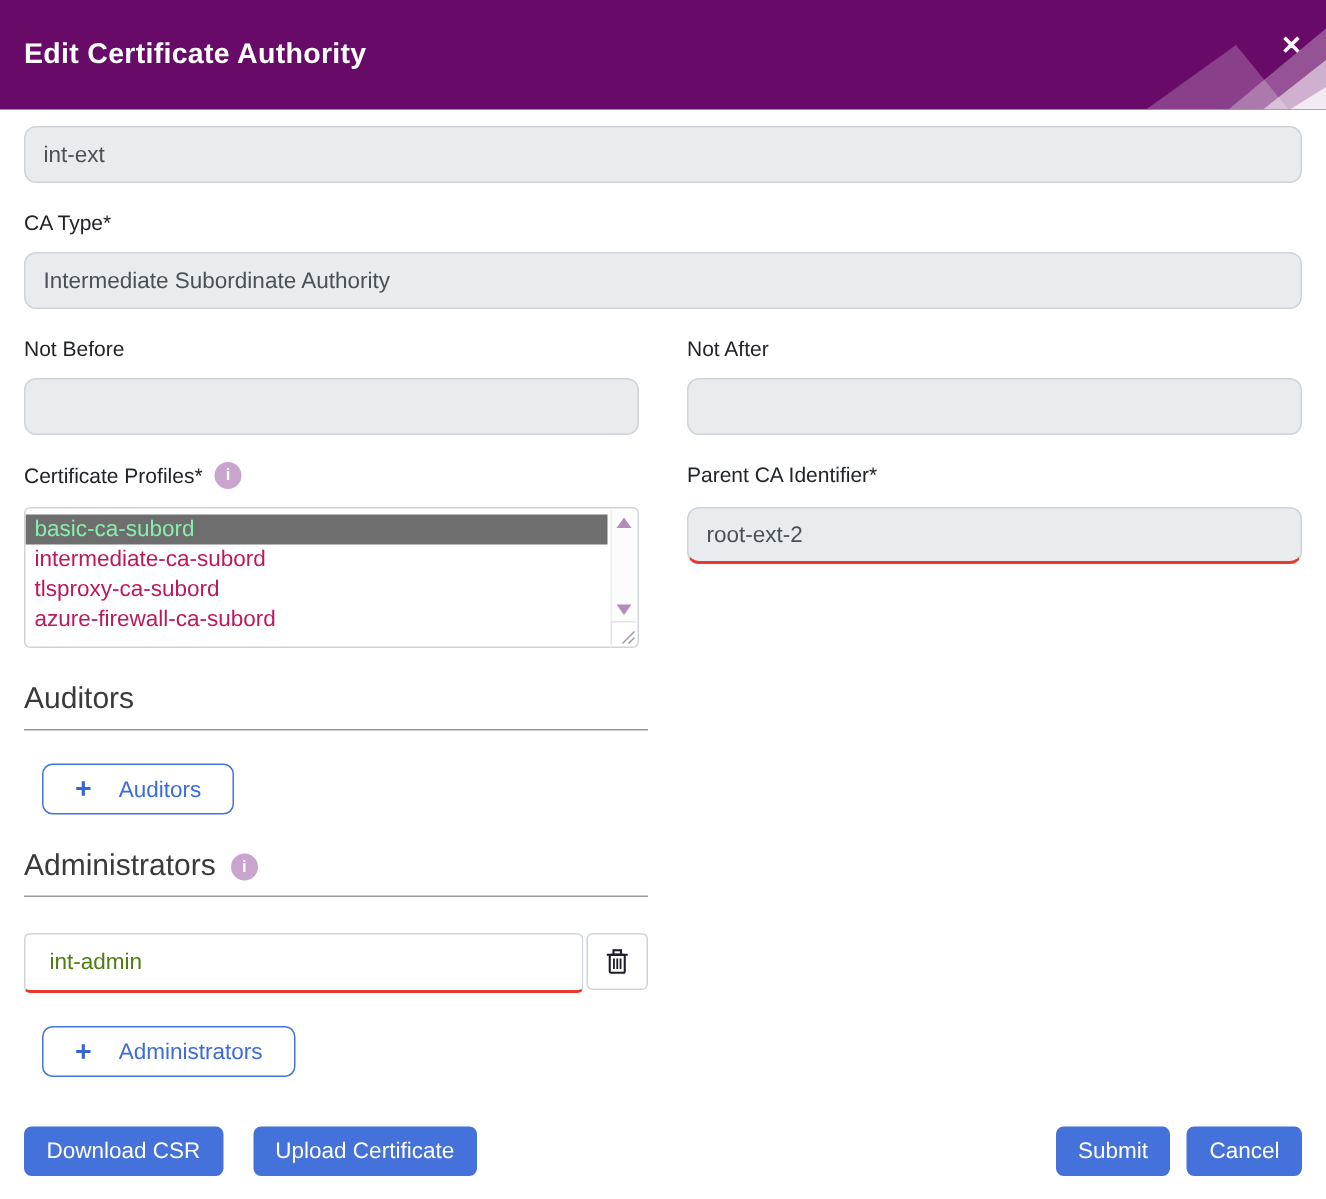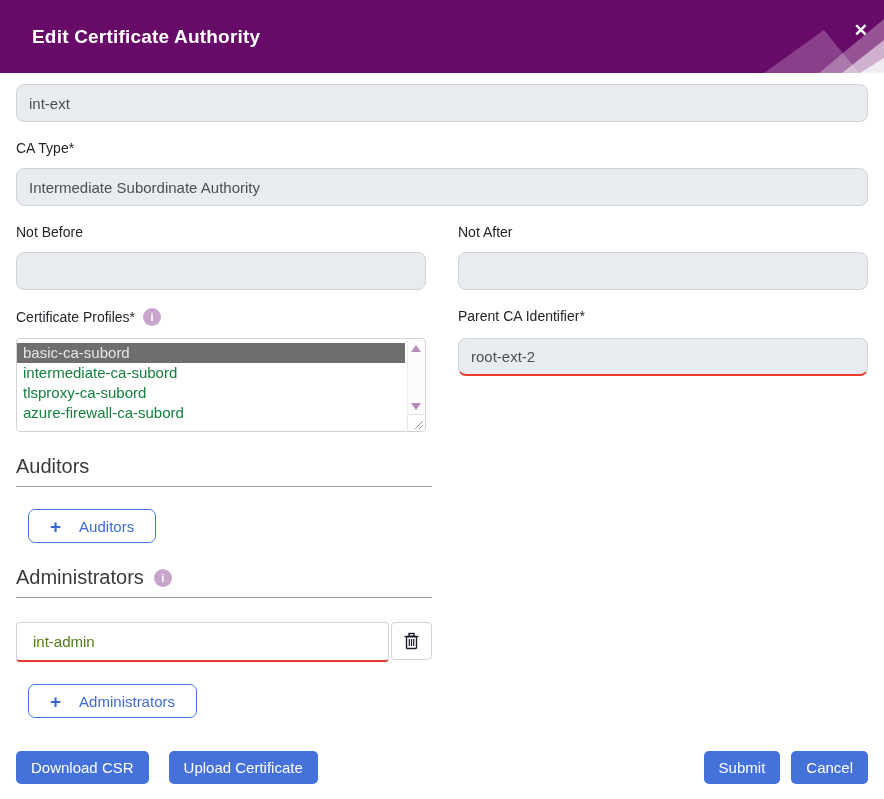--- a/index.html
+++ b/index.html
@@ -1,41 +1,41 @@
 <!DOCTYPE html>
 <html><head>
 <meta charset="utf-8">
 <style>
   * { margin:0; padding:0; box-sizing:border-box; }
   html,body { background:#fff; }
   body { font-family:"Liberation Sans", sans-serif; }
   .modal { width:884px; height:799px; background:#fff; overflow:hidden; position:relative; }
 
   
-  .modal-header { height:73px; background:#680a68; position:relative; display:flex; align-items:center; padding:0 32px; overflow:hidden; }
+  .modal-header { height:73px; background:#680a68; position:relative; display:flex; align-items:center; padding:0 16px; overflow:hidden; }
   .modal-title { color:#fff; font-size:19px; font-weight:600; letter-spacing:.2px; position:relative; z-index:2; }
   .close-btn { position:absolute; right:16px; top:22px; background:none; border:none; color:#fff; font-size:17px; font-weight:700; cursor:pointer; z-index:3; line-height:1; }
   .header-deco { position:absolute; right:0; bottom:0; z-index:1; }
 
   
   .modal-body { padding:11px 16px 0 16px; }
   .form-label { display:block; font-size:14px; color:#212529; margin:18px 0 12px; }
   .form-label.first { margin-top:0; }
   .text-input { width:100%; height:38px; border:1px solid #ced4da; border-radius:8px; padding:0 12px; font-size:15px; font-family:"Liberation Sans", sans-serif; }
   .disabled-input { background:#e9ecef; color:#495057; }
   .error-underline { border-bottom:2px solid #e8392e; }
   .two-col { display:grid; grid-template-columns:1fr 1fr; column-gap:32px; align-items:start; }
 
   .label-with-icon { display:flex; align-items:center; gap:8px; }
   .info-icon { width:18px; height:18px; border-radius:50%; background:#c9a4cd; color:#fff; font-size:11px; font-weight:700; display:inline-flex; align-items:center; justify-content:center; cursor:pointer; font-style:normal; }
 
   
   .listbox { position:relative; height:94px; border:1px solid #ced4da; border-radius:4px; background:#fff; overflow:hidden; padding:4px 20px 2px 0; }
-  .listbox .option { font-size:15px; line-height:20px; padding-left:6px; color:#15803d; white-space:nowrap; cursor:default; }
-  .listbox .option.selected { background:#6e6e6e; color:#e5e5e5; }
+  .listbox .option { font-size:15px; line-height:20px; padding-left:6px; color:#be185d; white-space:nowrap; cursor:default; }
+  .listbox .option.selected { background:#6e6e6e; color:#86efac; }
   .scrollcol { position:absolute; top:1px; right:1px; bottom:17px; width:17px; background:#fcfcfd; border-left:1px solid #efefef; display:flex; flex-direction:column; justify-content:space-between; align-items:center; padding:5px 0 4px; }
   .arrow-up { width:0; height:0; border-left:5px solid transparent; border-right:5px solid transparent; border-bottom:7px solid #b48cbc; cursor:pointer; }
   .arrow-down { width:0; height:0; border-left:5px solid transparent; border-right:5px solid transparent; border-top:7px solid #b48cbc; cursor:pointer; }
   .resize-grip { position:absolute; right:1px; bottom:1px; width:17px; height:16px; background:#fff; border-left:1px solid #e4e4e4; border-top:1px solid #e4e4e4; cursor:nwse-resize; display:flex; align-items:flex-end; justify-content:flex-end; }
 
   
   .section-title { margin-top:23px; font-size:20px; font-weight:400; color:#3a3a3a; display:flex; align-items:center; gap:10px; }
   .divider { width:416px; border:none; border-top:1px solid #989898; margin-top:8px; }
   .outline-btn { display:inline-flex; align-items:center; gap:18px; margin:22px 0 0 12px; height:34px; padding:0 21px; background:#fff; border:1px solid #4673d9; border-radius:7px; color:#3d6bd8; font-size:15px; font-family:"Liberation Sans", sans-serif; cursor:pointer; }
   .plus-glyph { font-size:19px; font-weight:700; color:#3565d6; line-height:1; }

